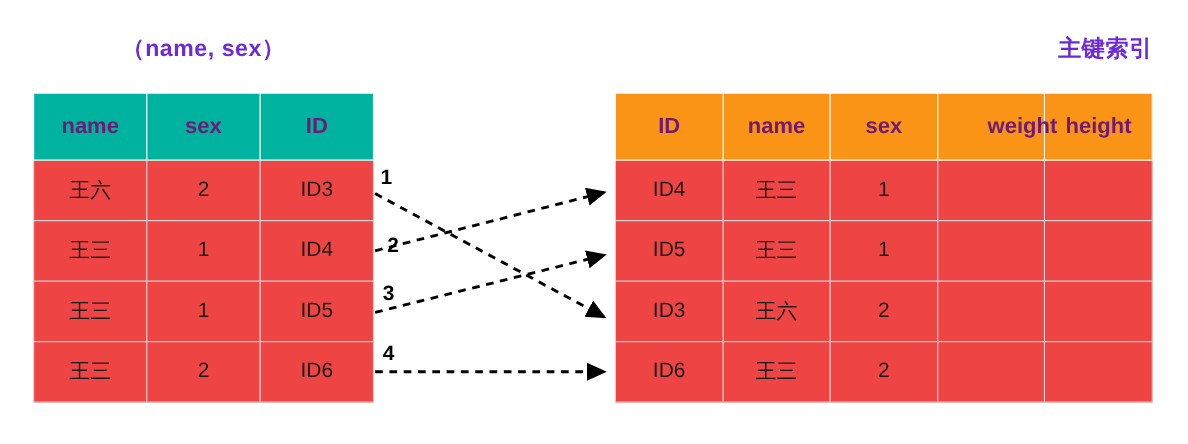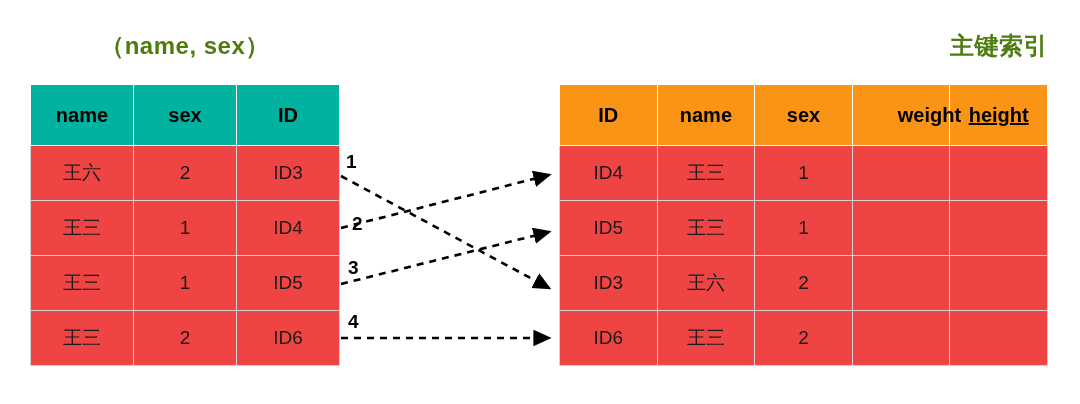--- a/index.html
+++ b/index.html
@@ -12,43 +12,43 @@
     height: 404px;
     position: relative;
     overflow: hidden;
     font-family: "Liberation Sans", "DejaVu Sans", sans-serif;
     color: #1b1b1b;
   }
 
   
   .title {
     position: absolute;
-    font-size: 24px;
+    font-size: 21px;
     font-weight: bold;
-    color: #4d7c0f;
+    color: #6d28d9;
     white-space: nowrap;
     letter-spacing: 0.5px;
   }
   #left-title  { left: 30px;  top: 30px; width: 310px; text-align: center; }
   #right-title { left: 559px; top: 30px; width: 489px; text-align: right; }
 
   
   .tbl {
     position: absolute;
     border-collapse: collapse;
     table-layout: fixed;
   }
   #left-table  { left: 30px;  top: 84px; width: 310px; }
   #right-table { left: 559px; top: 84px; width: 489px; }
 
   .tbl th {
     height: 60px;
     font-size: 20px;
     font-weight: bold;
-    color: #000000;
+    color: #701a75;
     text-align: center;
     border: 1px solid #ffffff;
     padding: 0;
   }
   #left-table th  { background: #00b2a0; }
   #right-table th { background: #f99417; }
 
   .tbl td {
     height: 54px;
     background: #ef4444;
@@ -126,21 +126,21 @@
       <col style="width:20%">
       <col style="width:20%">
       <col style="width:20%">
     </colgroup>
   <thead>
     <tr>
       <th style="background: rgb(249, 148, 23);">ID</th>
       <th style="background: rgb(249, 148, 23);">name</th>
       <th style="background: rgb(249, 148, 23);">sex</th>
       <th style="background: rgb(249, 148, 23); padding-left: 45px;">weight</th>
-      <th style="background: rgb(249, 148, 23); text-decoration: underline;">height</th>
+      <th style="background: rgb(249, 148, 23);">height</th>
     </tr>
   </thead>
   <tbody>
     <tr>
       <td>ID4</td>
       <td>王三</td>
       <td>1</td>
       <td></td>
       <td></td>
     </tr>

